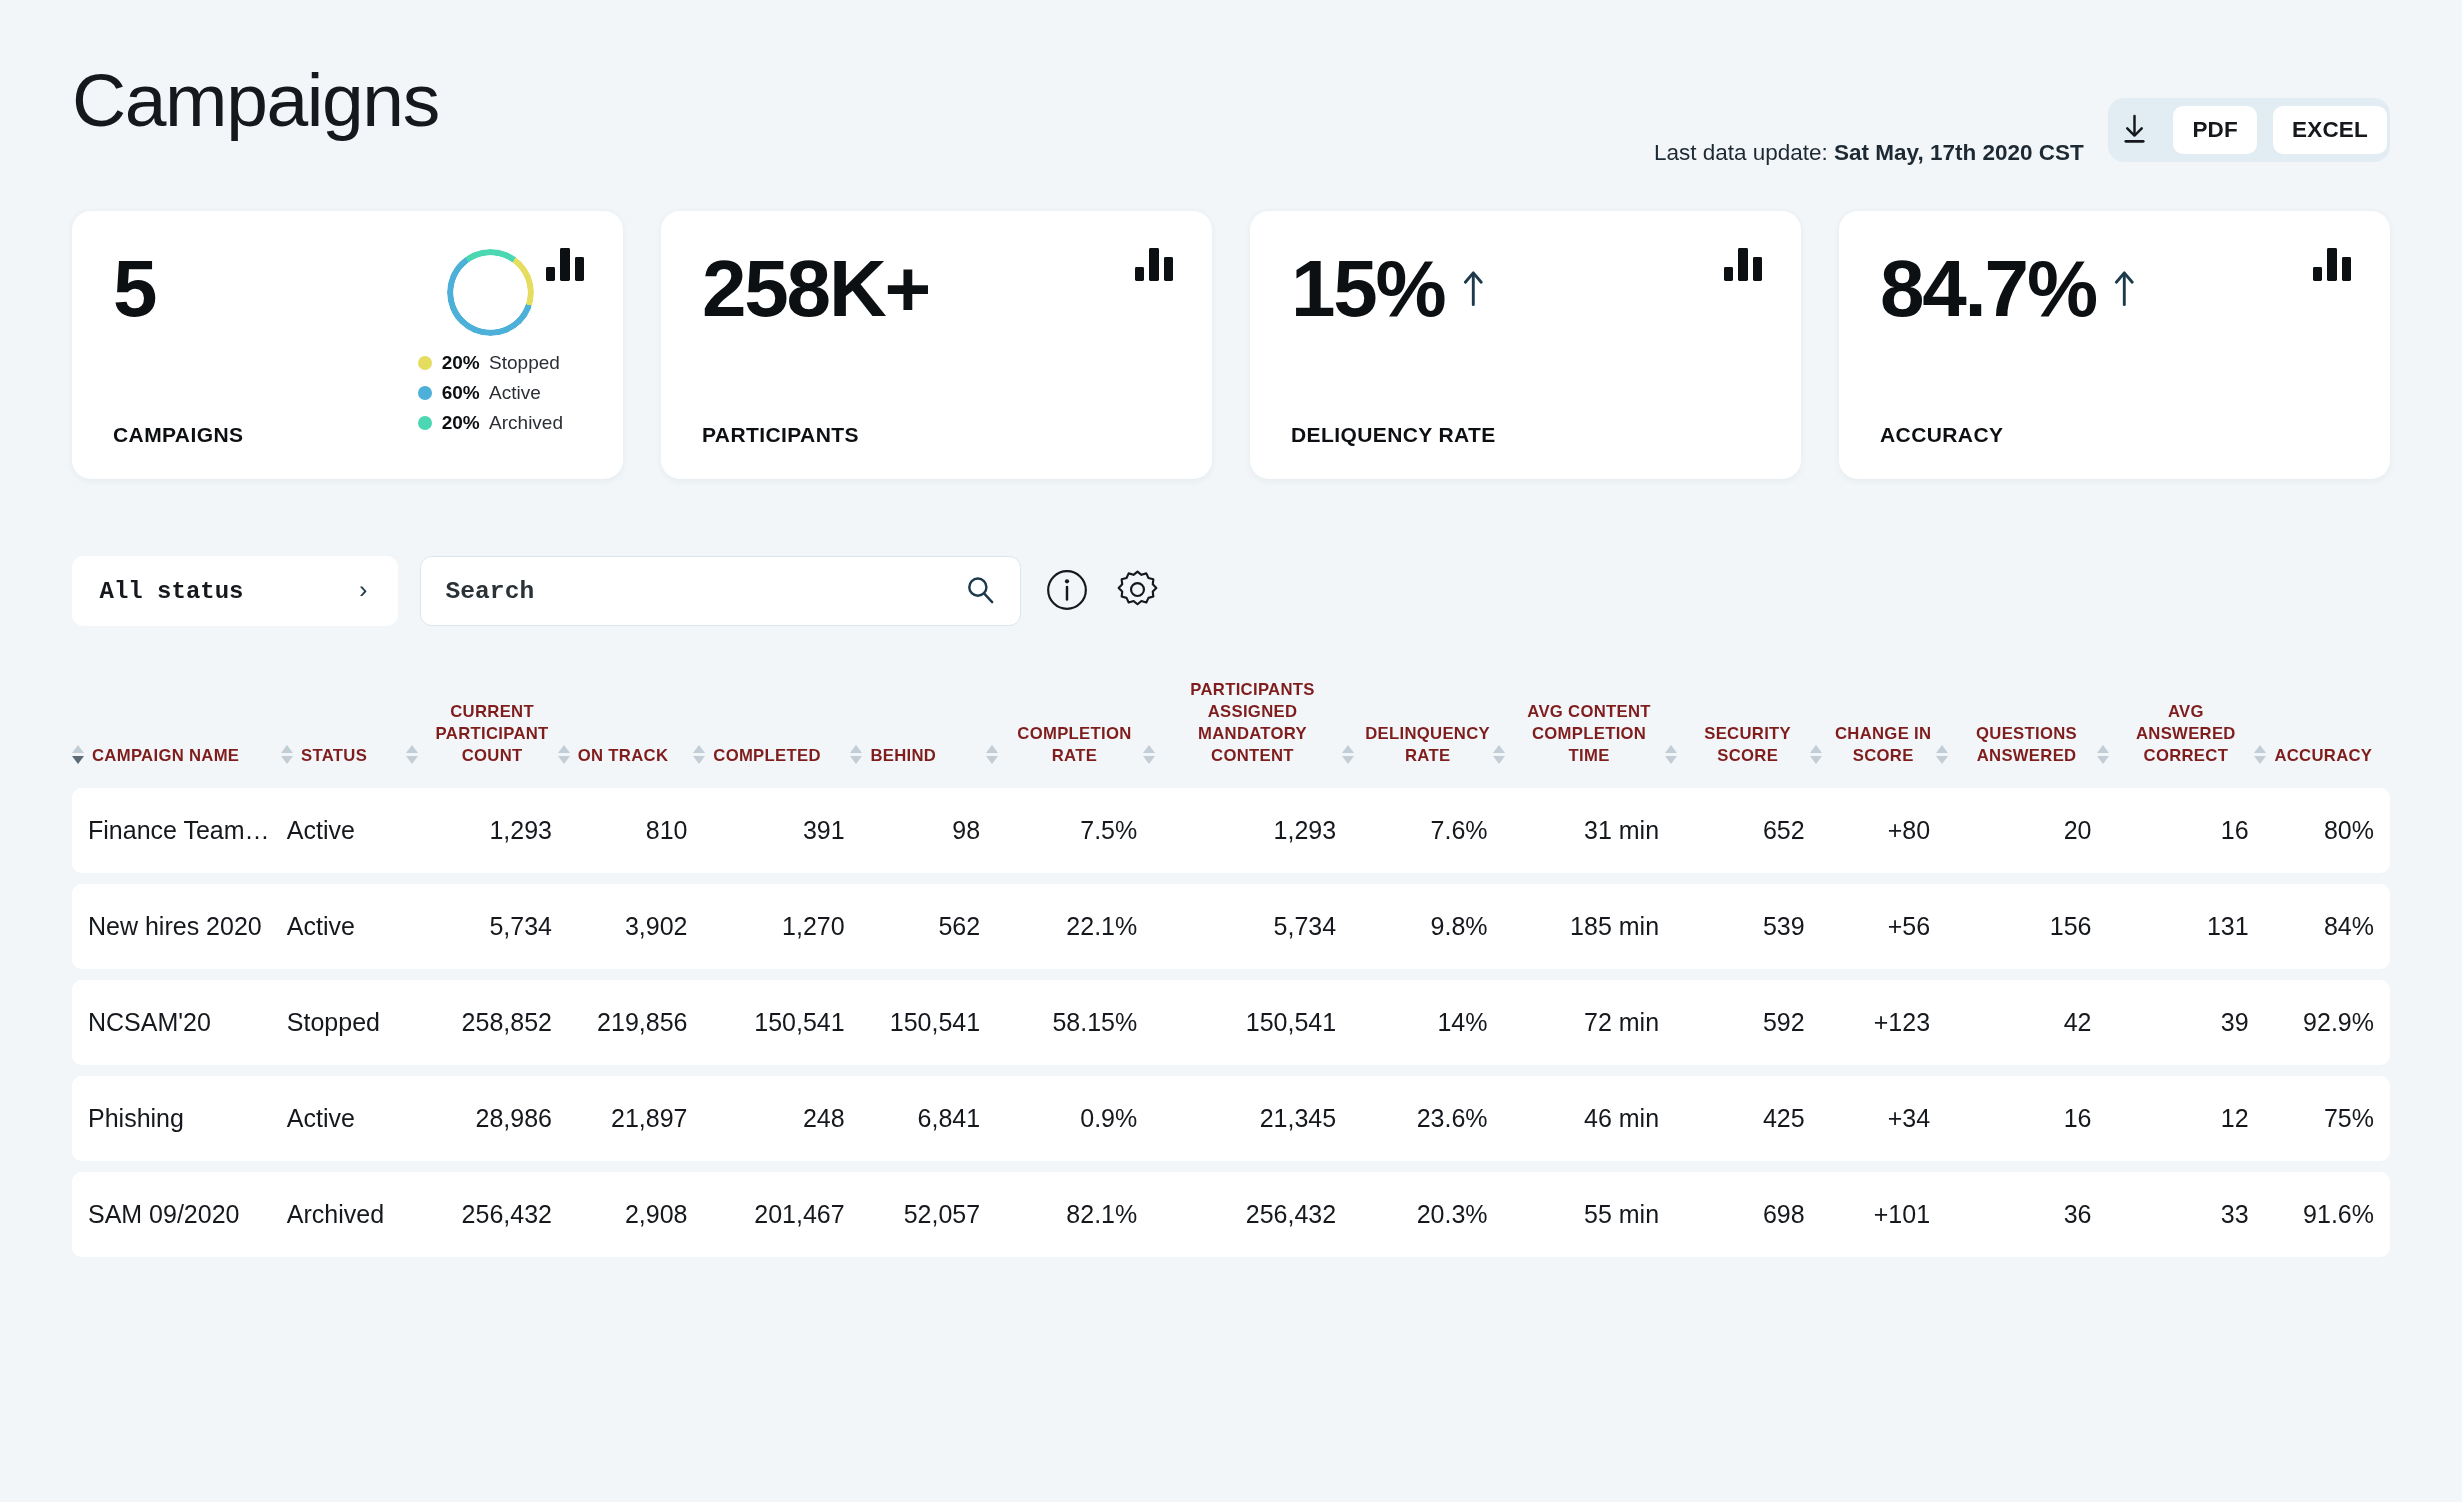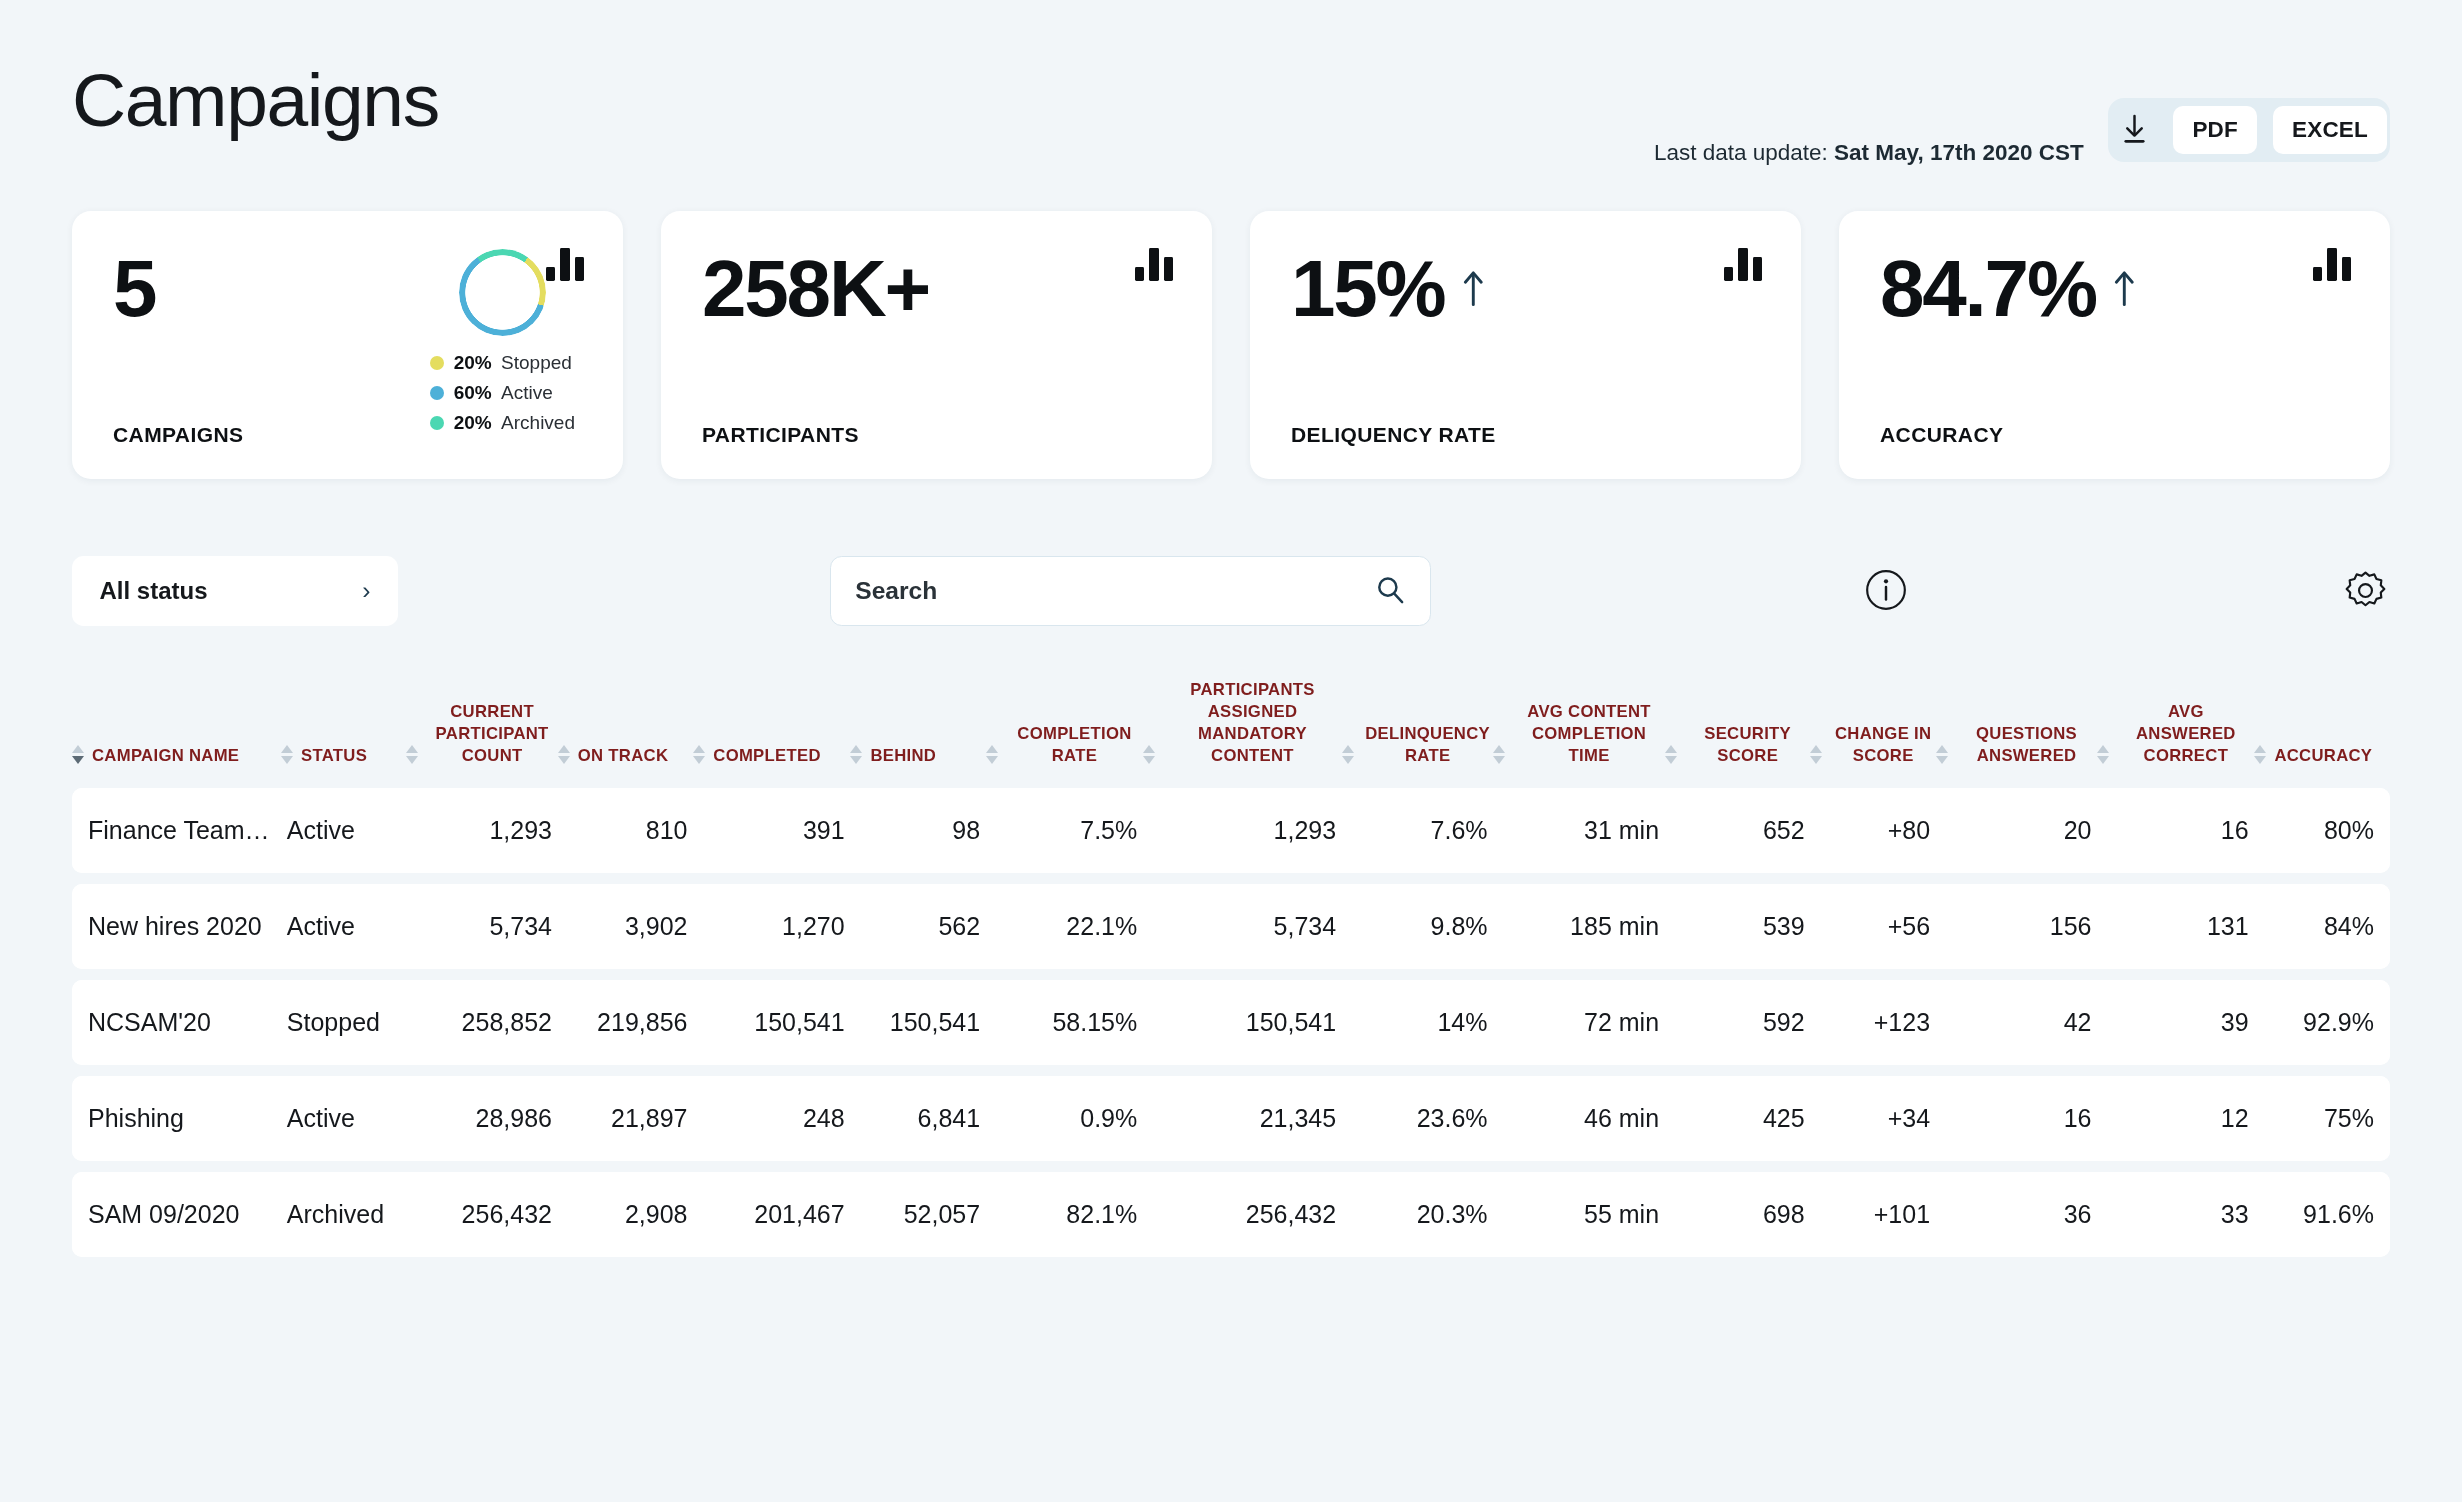--- a/index.html
+++ b/index.html
@@ -31,29 +31,29 @@
   .kpi-label { font-size: 21px; font-weight: 700; letter-spacing: 0.4px; color: #0d1013; }
   .bars-icon { position: absolute; top: 35px; right: 39px; display: flex; align-items: flex-end; gap: 5px; height: 35px; }
   .bars-icon i { display:block; width: 9.4px; background: #0d1013; border-radius: 1.4px; }
   .bars-icon i:nth-child(1){ height: 14.5px; }
   .bars-icon i:nth-child(2){ height: 33px; }
   .bars-icon i:nth-child(3){ height: 24px; }
 
   
   .donut-card-inner { display: flex; justify-content: space-between; align-items: flex-start; height: 100%; }
   .donut-left { display: flex; flex-direction: column; justify-content: space-between; height: 100%; }
-  .donut-right { display: flex; flex-direction: column; align-items: flex-end; gap: 16px; margin-right: 7px; }
+  .donut-right { display: flex; flex-direction: column; align-items: flex-end; gap: 16px; margin-right: 19px; }
   .donut { width: 87px; height: 87px; border-radius: 50%; align-self: center; }
   .legend { display: flex; flex-direction: column; gap: 8px; }
   .legend-row { display: flex; align-items: center; gap: 9.4px; font-size: 19px; color: #2a2f35; white-space: nowrap; }
   .legend-dot { width: 14.5px; height: 14.5px; border-radius: 50%; flex: none; }
   .legend-pct { font-weight: 700; color: #0d1013; }
 
   
-  .toolbar { display: flex; align-items: center; justify-content: space-between; gap: 22px; margin-top: 77px; }
+  .toolbar { display: flex; align-items: center; justify-content: flex-start; gap: 22px; margin-top: 77px; font-family: Liberation Mono, monospace; }
   .status-select { width: 326px; height: 70px; background: #fff; border-radius: 11.6px; display: flex; align-items: center; justify-content: space-between; padding: 0 27.5px; font-size: 24px; font-weight: 700; color: #15181c; cursor: pointer; }
   .chev { font-size: 24.6px; color: #1d3a4d; font-weight: 400; }
   .search-box { width: 601px; height: 70px; background: #fff; border: 1.4px solid #d9e6ee; border-radius: 11.6px; display: flex; align-items: center; padding: 0 24.6px; }
   .search-input { border: 0; outline: 0; flex: 1; font-family: inherit; font-size: 24.6px; font-weight: 700; color: #15181c; background: transparent; }
   .search-input::placeholder { color: #2a3238; opacity: 1; font-weight: 700; }
   .round-icon-btn { width: 48px; height: 48px; display: flex; align-items: center; justify-content: center; cursor: pointer; }
 
   
   .table-wrap { margin-top: 42px; }
   table.grid { width: 100%; border-collapse: separate; border-spacing: 0 11.6px; table-layout: fixed; }

